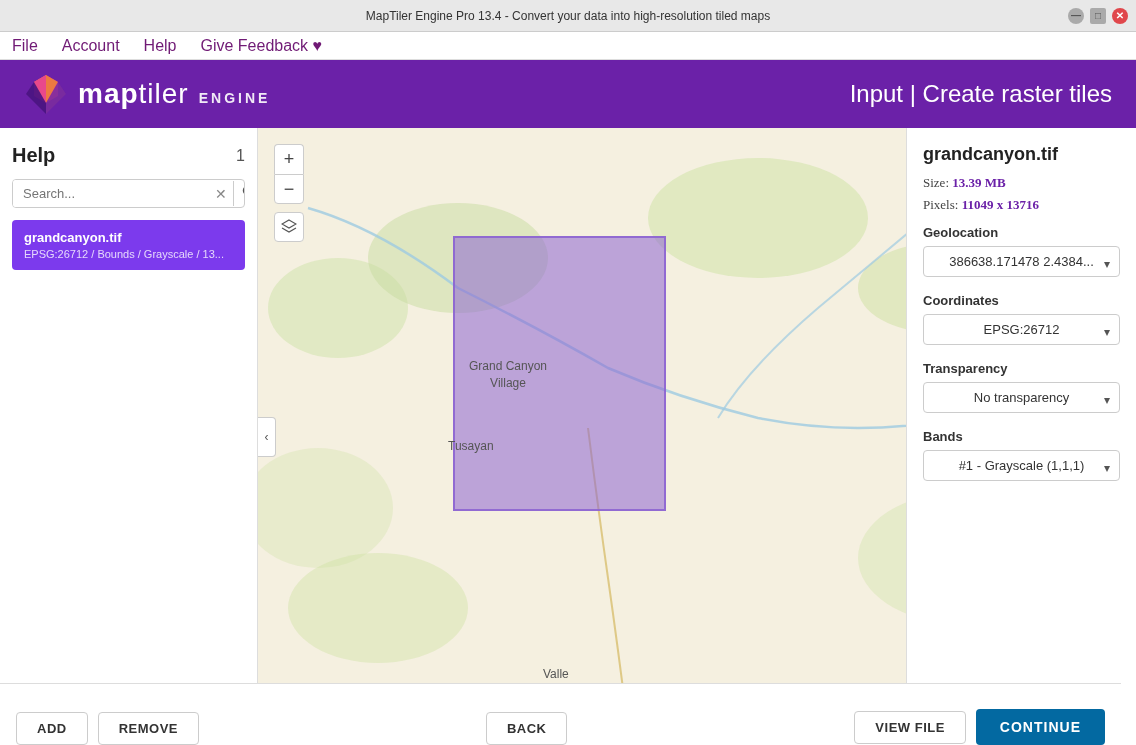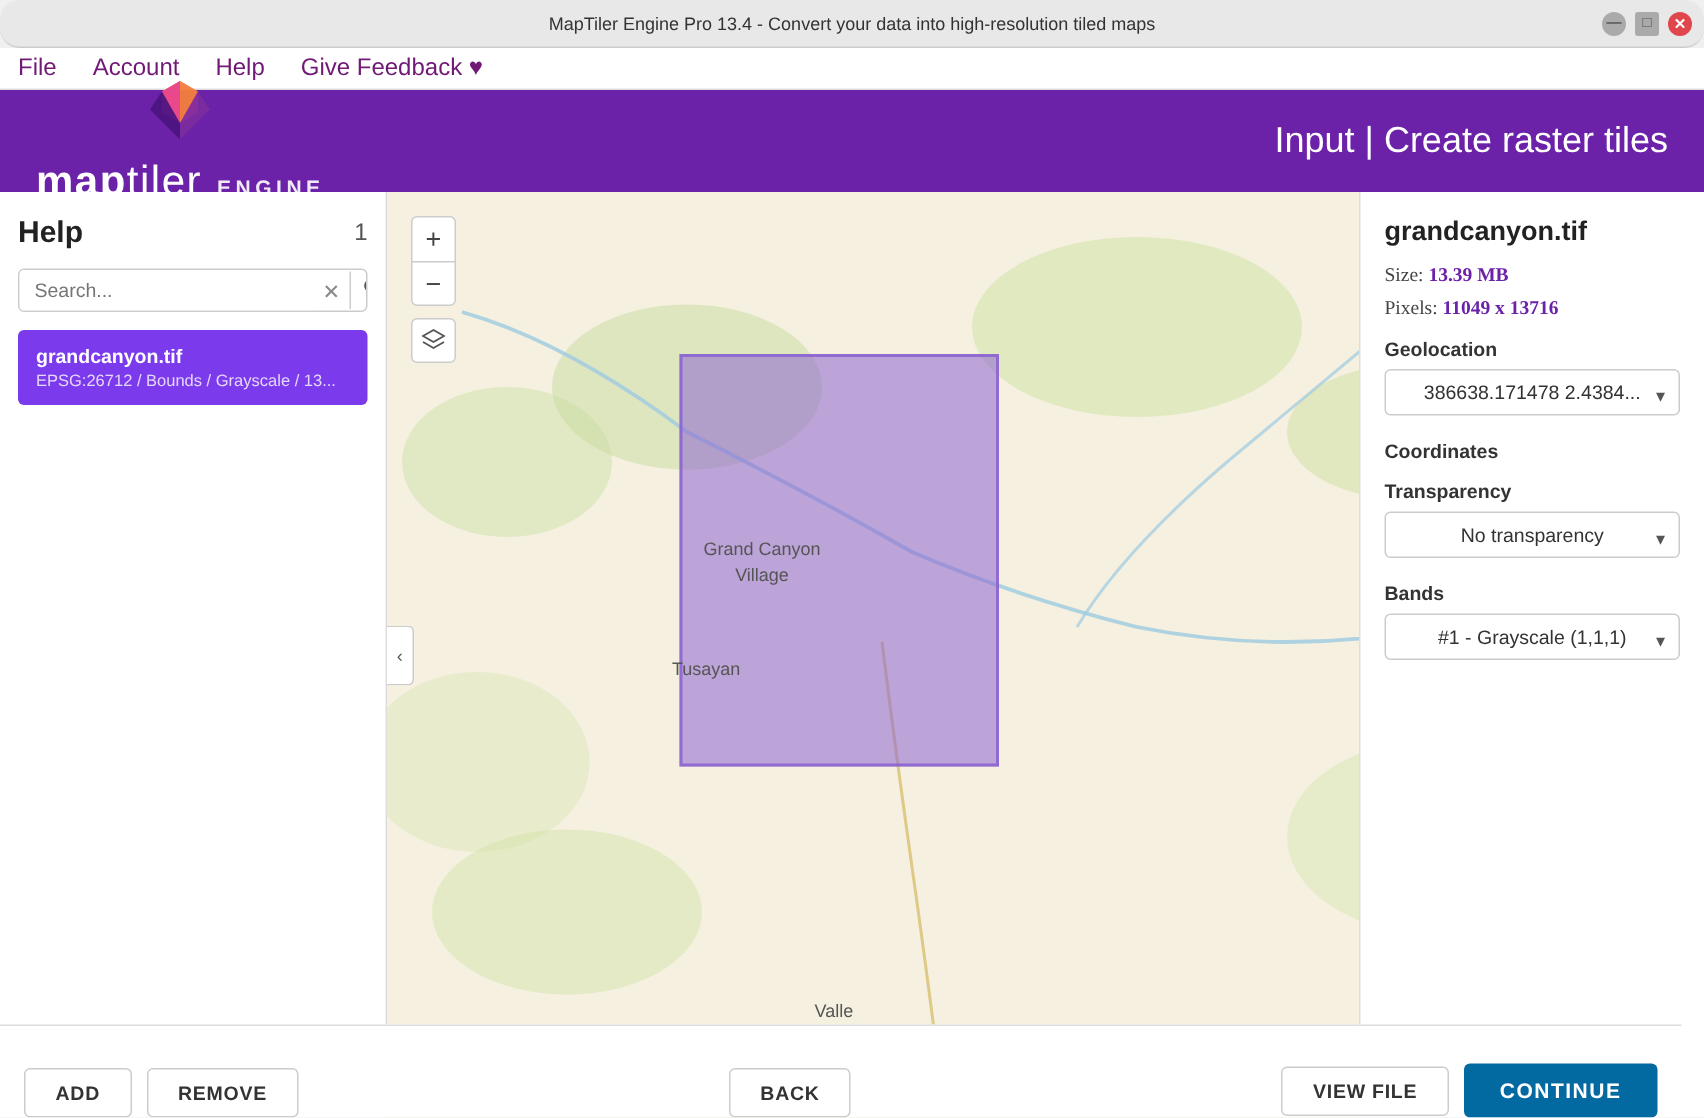--- a/index.html
+++ b/index.html
@@ -9,21 +9,20 @@
     .titlebar {
       height: 32px;
       background: #e8e8e8;
       display: flex;
       align-items: center;
       justify-content: center;
       font-size: 12px;
       color: #333;
       position: relative;
       border-bottom: 1px solid #ccc;
-      border-radius: 13px;
     }
     .titlebar-controls {
       position: absolute;
       right: 8px;
       display: flex;
       gap: 6px;
       align-items: center;
     }
     .titlebar-btn {
       width: 16px;
@@ -62,21 +61,20 @@
       background: #6b21a8;
       display: flex;
       align-items: center;
       justify-content: space-between;
       padding: 0 24px;
     }
     .logo-area {
       display: flex;
       align-items: center;
       gap: 10px;
-      flex-direction: column;
     }
     .logo-icon {
       width: 44px;
       height: 44px;
     }
     .logo-engine {
       font-size: 14px;
       color: white;
       font-weight: 600;
       letter-spacing: 3px;
@@ -500,20 +498,25 @@
     </div>
 
     <div class="panel-section-title">Geolocation</div>
     <div class="dropdown-wrapper">
       <select class="panel-dropdown">
         <option>386638.171478 2.4384...</option>
       </select>
     </div>
 
     <div class="panel-section-title">Coordinates</div>
+    <div class="dropdown-wrapper">
+      <select class="panel-dropdown">
+        <option>EPSG:26712</option>
+      </select>
+    </div>
 
     <div class="panel-section-title">Transparency</div>
     <div class="dropdown-wrapper">
       <select class="panel-dropdown">
         <option>No transparency</option>
       </select>
     </div>
 
     <div class="panel-section-title">Bands</div>
     <div class="dropdown-wrapper">

